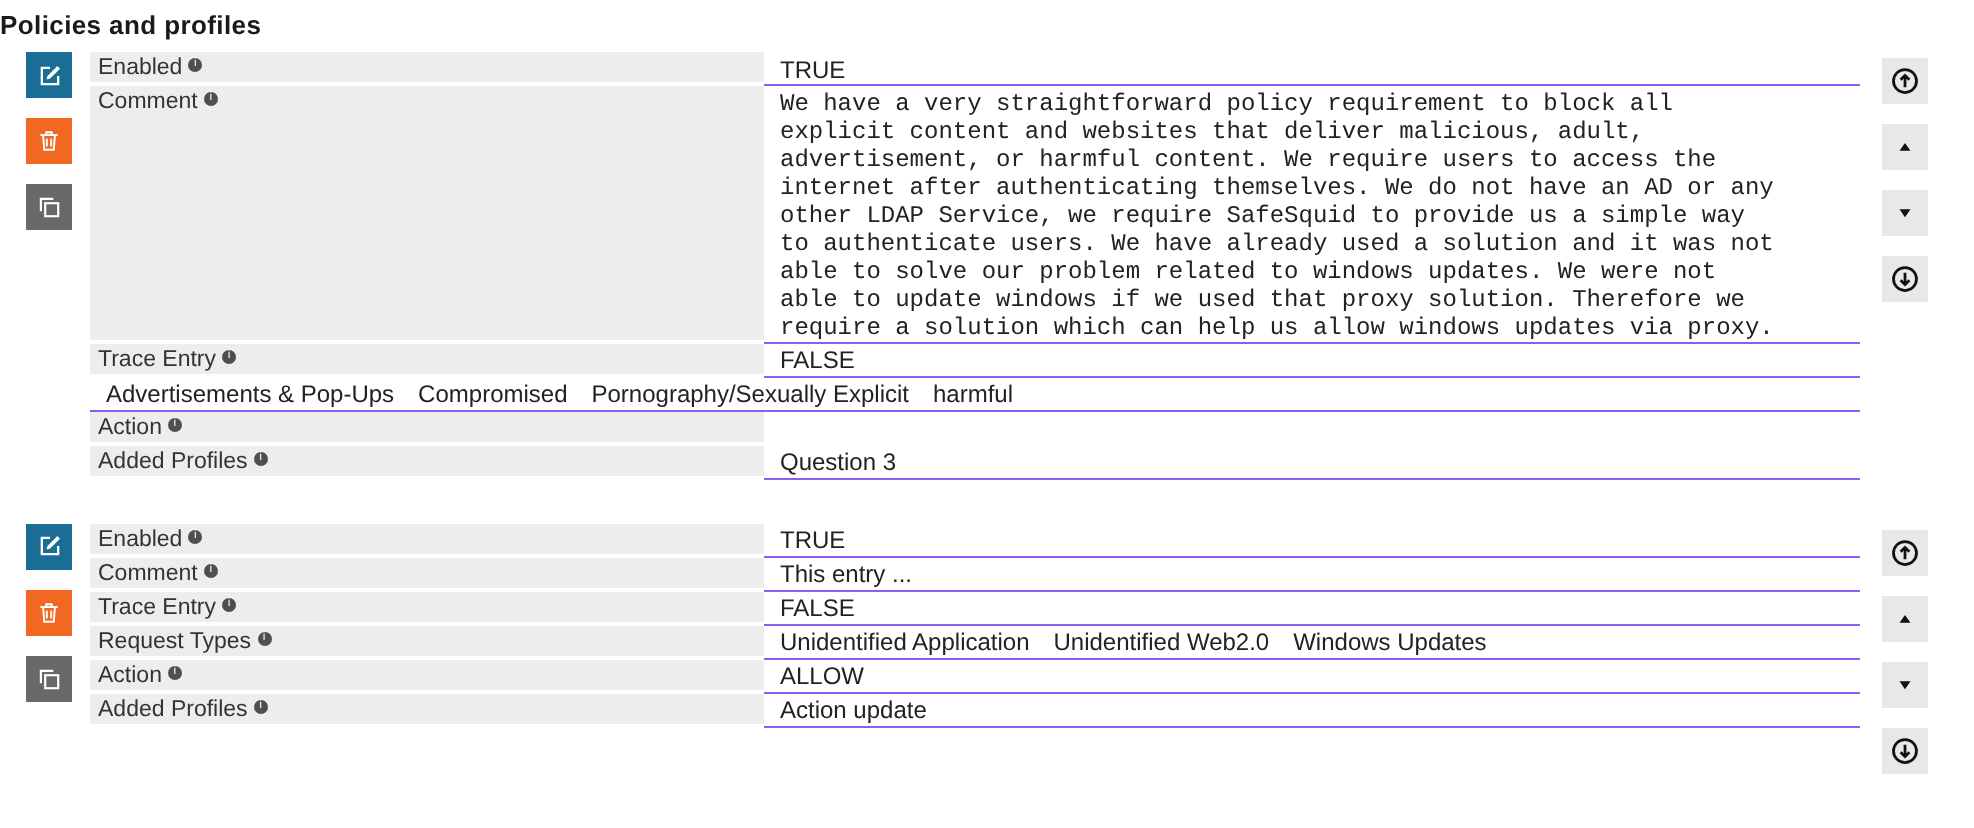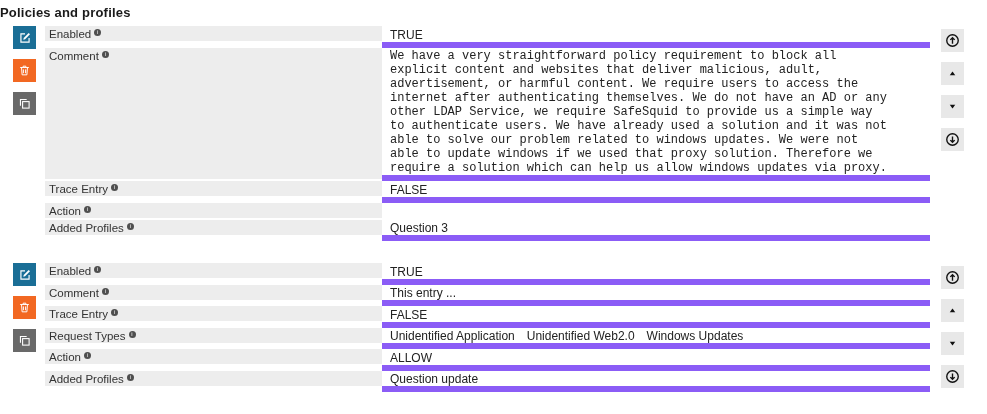--- a/index.html
+++ b/index.html
@@ -33,21 +33,21 @@
   .row { display:flex; align-items:stretch; }
   .label-cell {
     width:337px; background:#ededed; color:#333;
     font-size:11.5px; line-height:14px; padding:1px 6px 0 4px;
     border-bottom:2px solid #fff; height:17px;
     white-space:nowrap; overflow:hidden;
   }
   .row.tall .label-cell { height:auto; }
   .value-cell {
     flex:1; font-size:12px; line-height:14px;
-    padding:1.5px 4px 0 8px; border-bottom:6px solid #8b5cf6;
+    padding:1.5px 4px 0 8px; border-bottom:1px solid #8b5cf6;
     min-height:17px; color:#222;
   }
   .row.tall .value-cell .wrap { max-width:500px; display:block;font-family:Liberation Mono, monospace; }
   .info-icon {
     display:inline-block; width:7px; height:7px; border-radius:50%;
     background:#4f4f4f; color:#fff; font-size:6px; line-height:7px;
     text-align:center; vertical-align:4px; margin-left:3px; cursor:default;
   }
   .info-icon::after { content:"i"; }
 
@@ -105,20 +105,21 @@
       <div class="label-cell"><span>Comment</span><span class="info-icon"></span></div>
       <div class="value-cell">
           <span class="wrap">We have a very straightforward policy requirement to block all explicit content and websites that deliver malicious, adult, advertisement, or harmful content. We require users to access the internet after authenticating themselves. We do not have an AD or any other LDAP Service, we require SafeSquid to provide us a simple way to authenticate users. We have already used a solution and it was not able to solve our problem related to windows updates. We were not able to update windows if we used that proxy solution. Therefore we require a solution which can help us allow windows updates via proxy.</span>
         </div>
     </div>
     <div class="row">
       <div class="label-cell"><span>Trace Entry</span><span class="info-icon"></span></div>
       <div class="value-cell">FALSE</div>
     </div>
     <div class="row">
+      <div class="value-cell">Advertisements &amp; Pop-Ups  Compromised  Pornography/Sexually Explicit  harmful</div>
     </div>
     <div class="row">
       <div class="label-cell"><span>Action</span><span class="info-icon"></span></div>
     </div>
     <div class="row">
       <div class="label-cell"><span>Added Profiles</span><span class="info-icon"></span></div>
       <div class="value-cell">Question 3</div>
     </div>
   </div>
 
@@ -202,21 +203,21 @@
     <div class="row">
       <div class="label-cell"><span>Request Types</span><span class="info-icon"></span></div>
       <div class="value-cell">Unidentified Application  Unidentified Web2.0  Windows Updates</div>
     </div>
     <div class="row">
       <div class="label-cell"><span>Action</span><span class="info-icon"></span></div>
       <div class="value-cell">ALLOW</div>
     </div>
     <div class="row">
       <div class="label-cell"><span>Added Profiles</span><span class="info-icon"></span></div>
-      <div class="value-cell">Question update</div>
+      <div class="value-cell">Action update</div>
     </div>
   </div>
 
   <div class="right-col">
     <button class="gray-btn">
       <span>
           <svg width="15" height="15" viewBox="0 0 24 24" fill="none" stroke="#111" stroke-width="2.2">
             <circle cx="12" cy="12" r="9.2"></circle>
             <path d="M12 17V8M8.5 11 12 7.5 15.5 11"></path>
           </svg>

